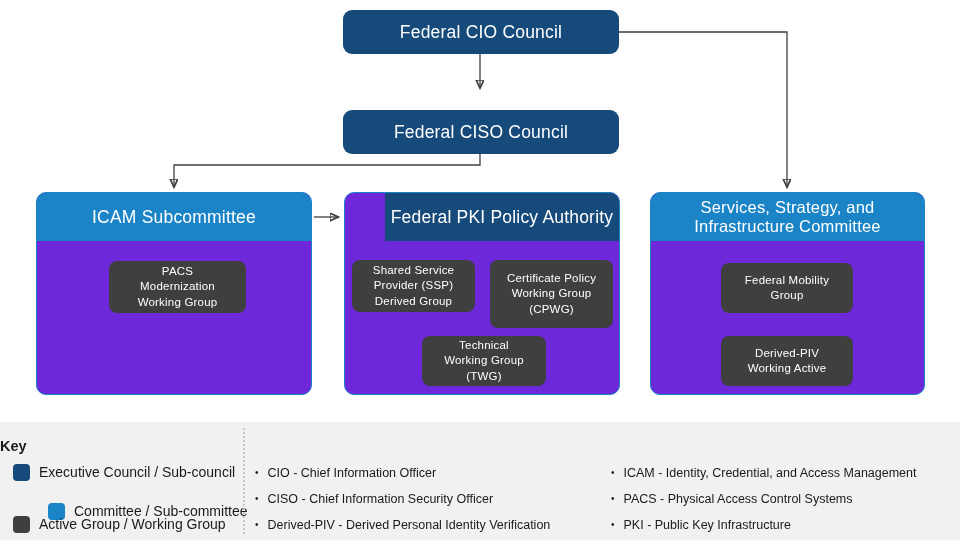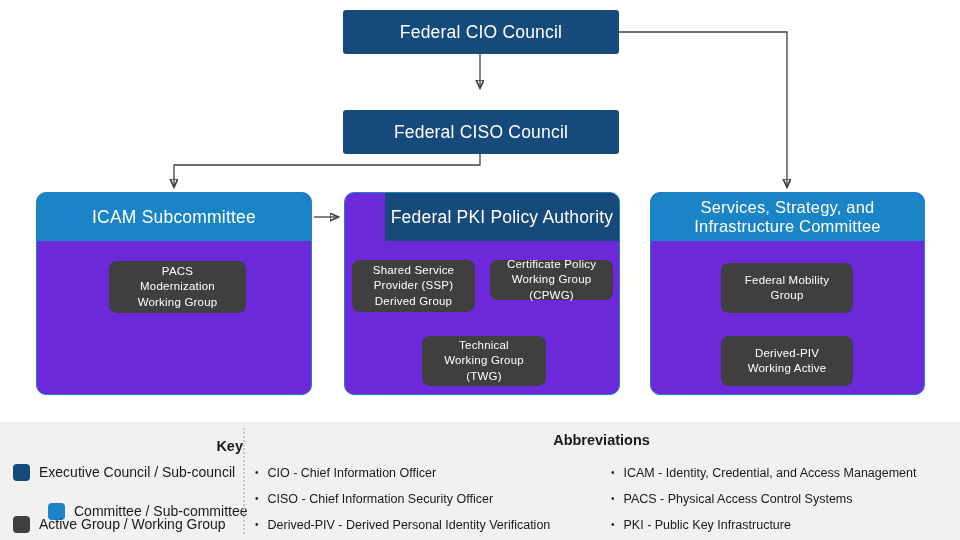--- a/index.html
+++ b/index.html
@@ -6,21 +6,21 @@
   .canvas {
     position:relative; width:960px; height:540px; overflow:hidden;
     background:#ffffff; font-family:"Liberation Sans", sans-serif;
     -webkit-font-smoothing:antialiased;
   }
   svg.connectors { position:absolute; left:0; top:0; pointer-events:none; }
   svg.connectors path { stroke:#3f3f3f; stroke-width:1.3; fill:none; }
 
   .council {
     position:absolute; left:343px; width:276px; height:44px;
-    background:#164a7b; border-radius:3px; color:#ffffff;
+    background:#164a7b; border-radius:9px; color:#ffffff;
     display:flex; align-items:center; justify-content:center;
     font-size:17.5px; letter-spacing:.2px;
   }
   .council.cio  { top:10px; }
   .council.ciso { top:110px; }
 
   .committee {
     position:absolute; top:192px; width:276px; height:203px;
     background:#6d28d9; border:1px solid #1a84c7; border-radius:10px;
     overflow:hidden; box-sizing:border-box;
@@ -37,31 +37,31 @@
   .hdr-navy { background:#164a7b; }
   .ssi .committee-header { font-size:16.5px; line-height:1.18; white-space:pre-line; }
 
   .group {
     position:absolute; background:#3f3f3f; color:#ffffff; border-radius:8px;
     display:flex; align-items:center; justify-content:center; text-align:center;
     font-size:11.5px; line-height:1.32; white-space:pre-line; letter-spacing:.2px;
   }
   .g-pacs { left:72px;  top:68px;  width:137px; height:52px; }
   .g-ssp  { left:7px;   top:67px;  width:123px; height:52px; }
-  .g-cpwg { left:145px; top:67px;  width:123px; height:40px; }
+  .g-cpwg { left:145px; top:67px;  width:123px; height:68px; }
   .g-twg  { left:77px;  top:143px; width:124px; height:50px; }
   .g-fmg  { left:70px;  top:70px;  width:132px; height:50px; }
   .g-dpiv { left:70px;  top:143px; width:132px; height:50px; }
 
   .footer {
     position:absolute; left:0; top:422px; width:960px; height:118px;
     background:#f1f1f1; color:#1a1a1a;
   }
   .key-title {
-    position:absolute; left:0; top:16px; width:243px; text-align:right;
+    position:absolute; left:0; top:16px; width:243px; text-align:left;
     font-size:14.5px; font-weight:bold;
   }
   .key-item {
     position:absolute; left:13px; height:18px;
     display:flex; align-items:center; gap:9px; font-size:14px;
   }
   .key-item.r1 { top:41px; }
   .key-item.r2 { top:80px;padding-left:35px; }
   .key-item.r3 { top:93px; }
   .swatch { width:17px; height:17px; border-radius:4px; flex:0 0 auto; }
@@ -151,21 +151,20 @@
       <span class="swatch swatch-blue"></span>
       <span>Committee / Sub-committee</span>
     </div>
     <div class="key-item r3">
       <span class="swatch swatch-gray"></span>
       <span>Active Group / Working Group</span>
     </div>
 
     <div class="v-divider"></div>
 
-    <div class="abbr-title">Abbreviations</div>
 
     <div class="abbr-col abbr-col-1">
       <div class="abbr-item">
         <span class="bullet"></span>
         <span>CIO - Chief Information Officer</span>
       </div>
       <div class="abbr-item">
         <span class="bullet"></span>
         <span>CISO - Chief Information Security Officer</span>
       </div>

